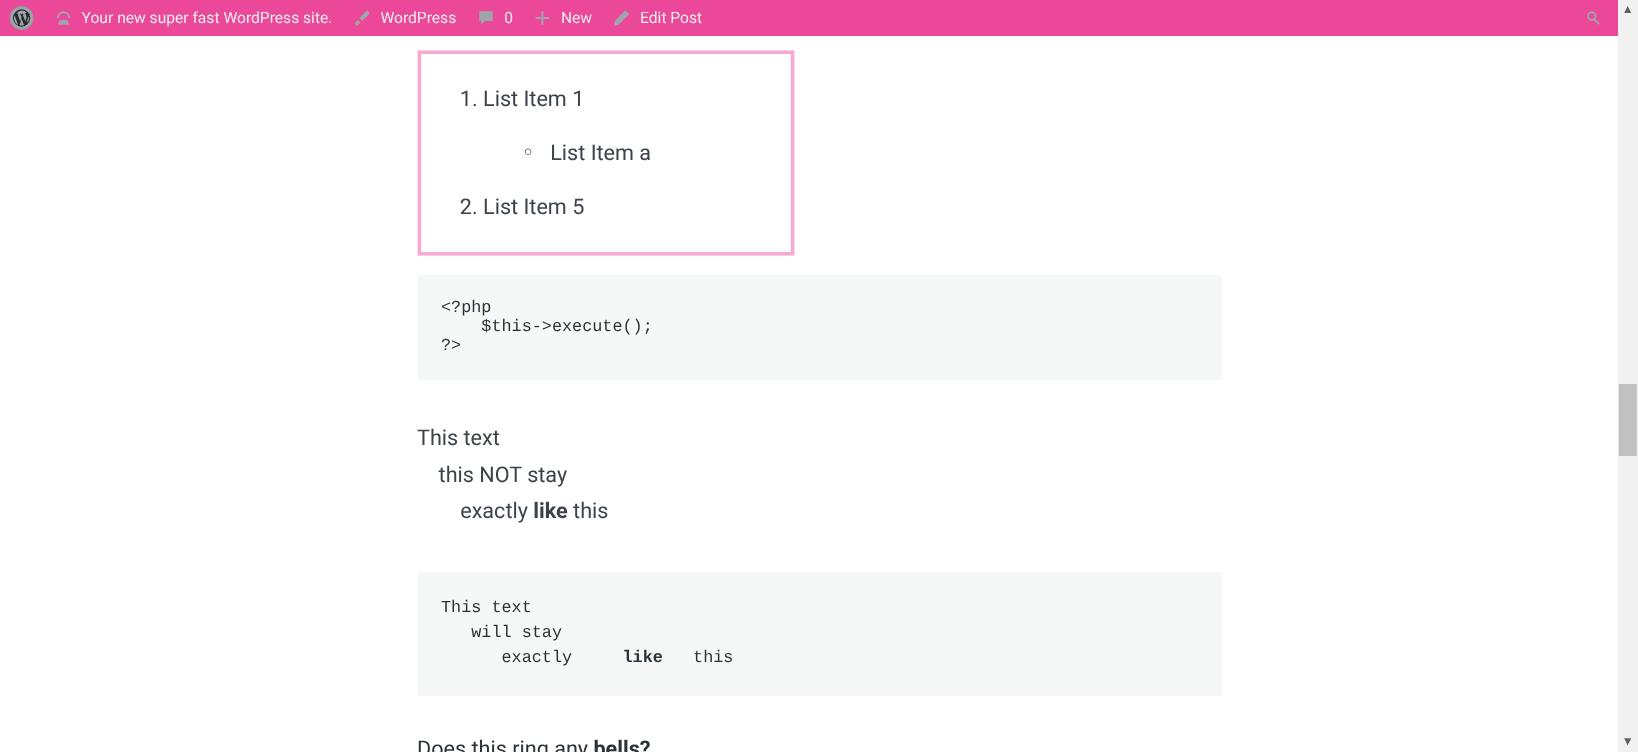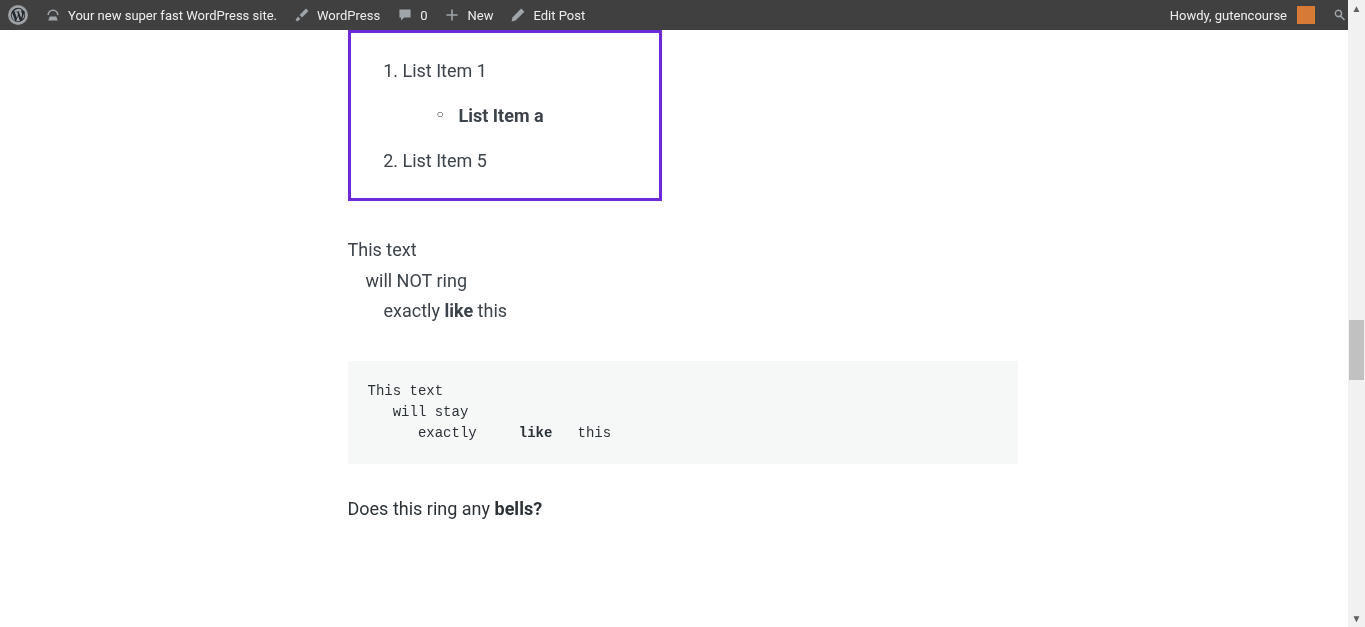--- a/index.html
+++ b/index.html
@@ -9,28 +9,28 @@
     }
     body {
       font-family: -apple-system, BlinkMacSystemFont, "Segoe UI", Roboto, sans-serif;
       background: #fff;
       width: 1365px;
       height: 627px;
       overflow: hidden;
       position: relative;
     }
     .admin-bar {
-      background: #404040;
+      background: #ec4899;
       height: 30px;
       display: flex;
       align-items: center;
       color: #eee;
       font-size: 13px;
       justify-content: space-between;
-      padding: 0 8px 0 0;
+      padding: 0 20px 0 0;
     }
     .admin-bar-left {
       display: flex;
       align-items: center;
       height: 100%;
     }
     .admin-bar-right {
       display: flex;
       align-items: center;
       height: 100%;
@@ -79,42 +79,42 @@
       position: relative;
     }
     .post-content {
       max-width: 670px;
       margin: 0 auto;
       padding: 0 0 40px 0;
       font-family: -apple-system, BlinkMacSystemFont, "Segoe UI", Roboto, sans-serif;
       color: #333;
     }
     .red-box {
-      border: 3px solid #6d28d9;
+      border: 3px solid #f9a8d4;
+      margin-top: 12px;
       padding: 24px 28px 24px 28px;
       width: 314px;
     }
     .red-box ol {
       list-style-position: outside;
       padding-left: 24px;
     }
     .red-box ol > li {
       font-size: 18px;
       color: #3c434a;
       margin-bottom: 0;
       line-height: 1.5;
     }
     .red-box ol > li:first-child {
       margin-bottom: 0;
     }
     .red-box ul {
       list-style: none;
       padding-left: 56px;
       margin: 18px 0 18px 0;
-      font-weight: bold;
     }
     .red-box ul li {
       font-size: 18px;
       color: #3c434a;
       position: relative;
     }
     .red-box ul li::before {
       content: "○";
       position: absolute;
       left: -22px;
@@ -237,24 +237,20 @@
     <div class="ab-item">
       <span class="ab-icon">
         <svg viewBox="0 0 20 20" width="16" height="16" fill="currentColor">
             <path d="M14 2l4 4L7 17l-5 1 1-5L14 2z"></path>
           </svg>
       </span>
       <span>Edit Post</span>
     </div>
   </div>
   <div class="admin-bar-right">
-    <div class="ab-item">
-      <span>Howdy, gutencourse</span>
-      <span class="avatar"></span>
-    </div>
     <div class="ab-item">
       <span class="ab-icon">
         <svg viewBox="0 0 20 20" width="16" height="16" fill="currentColor">
             <path d="M8 3a5 5 0 013.9 8.1l4.5 4.5-1.4 1.4-4.5-4.5A5 5 0 118 3zm0 2a3 3 0 100 6 3 3 0 000-6z"></path>
           </svg>
       </span>
     </div>
   </div>
 </div>
 
@@ -266,24 +262,27 @@
         <li>
           <span>List Item 1</span>
           <ul>
             <li>List Item a</li>
           </ul>
         </li>
         <li>List Item 5</li>
       </ol>
     </div>
 
+    <div class="code-block">&lt;?php
+    $this-&gt;execute();
+?&gt;</div>
 
     <div class="freeform-text">
       <div>This text</div>
-      <div class="line2">will NOT ring</div>
+      <div class="line2">this NOT stay</div>
       <div class="line3"><span>exactly     </span><strong>like</strong><span> this</span></div>
     </div>
 
     <div class="pre-block"><span>This text
    will stay
       exactly     </span><strong>like</strong><span>   this</span></div>
 
     <div class="question-line"><span>Does this ring any </span><strong>bells?</strong></div>
 
   </div>

